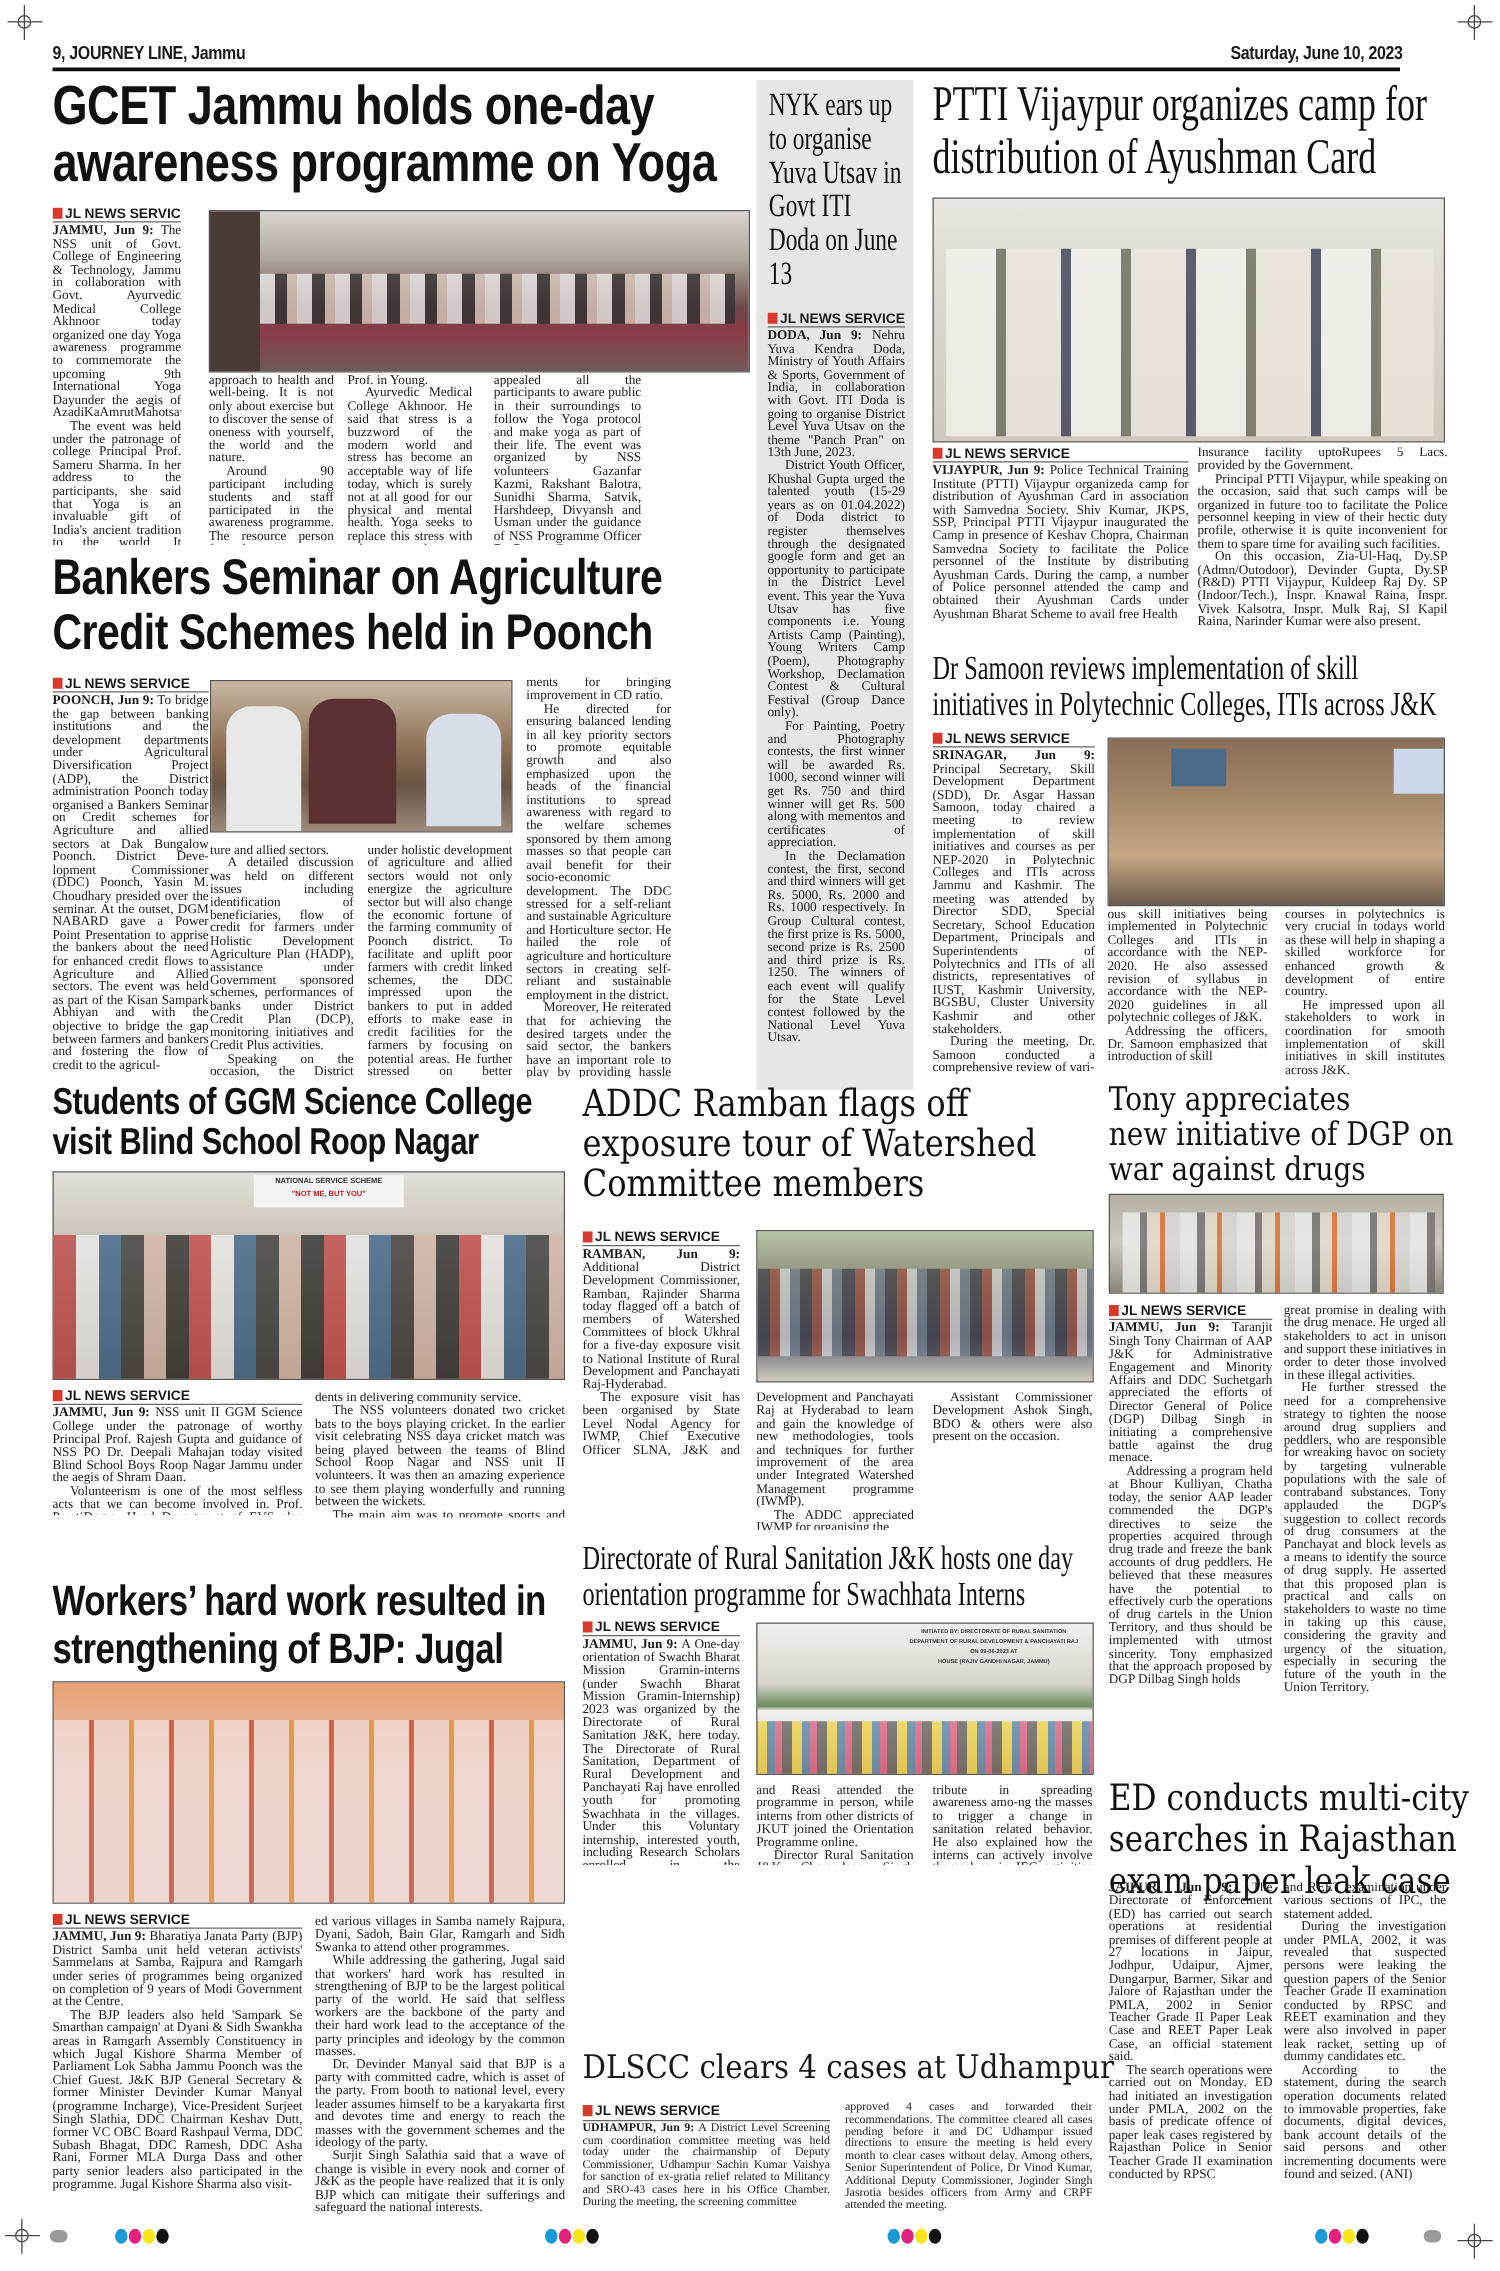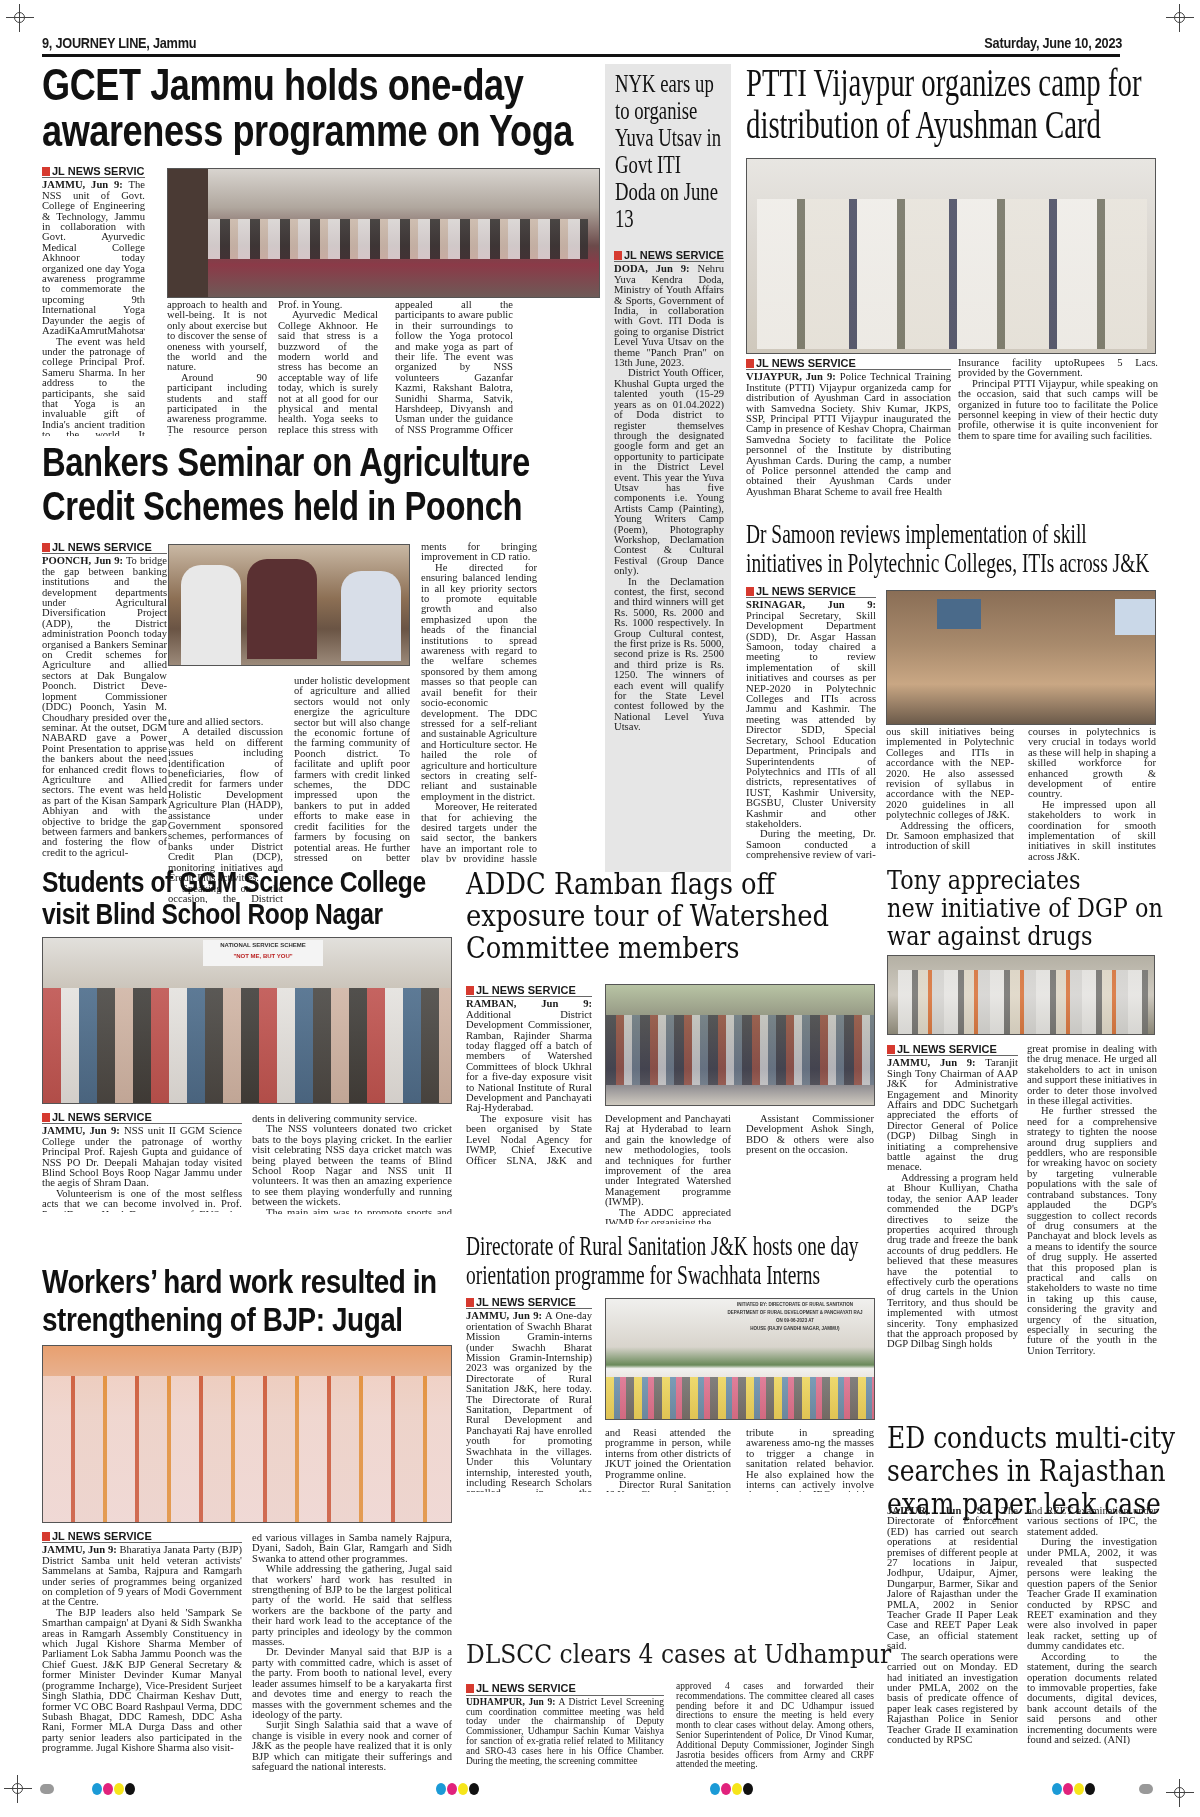--- a/index.html
+++ b/index.html
@@ -102,39 +102,41 @@
     </div>
 </section>
 
 <section>
   <div class="sidebar-box" style="left:605px;top:64px;width:126px;height:808px;"></div>
   <div class="abs hl-cond" style="left:615px;top:70px;width:150px;font-size:26px;line-height:27px;white-space:normal;">NYK ears up to organise Yuva Utsav in Govt ITI Doda on June 13</div>
   <div class="col" style="left:614px;top:250px;width:110px;height:612px;">
     <div class="byline"><span class="sq"></span><span>JL NEWS SERVICE</span></div>
     <p class="first"><span class="dateline">DODA, Jun 9:</span> <span>Nehru Yuva Kendra Doda, Ministry of Youth Affairs &amp; Sports, Government of India, in collaboration with Govt. ITI Doda is going to organise District Level Yuva Utsav on the theme "Panch Pran" on 13th June, 2023.</span></p>
     <p>District Youth Officer, Khushal Gupta urged the talented youth (15-29 years as on 01.04.2022) of Doda district to register themselves through the designated google form and get an opportunity to participate in the District Level event. This year the Yuva Utsav has five components i.e. Young Artists Camp (Painting), Young Writers Camp (Poem), Photography Workshop, Declamation Contest &amp; Cultural Festival (Group Dance only).</p>
+    <p>For Painting, Poetry and Photography contests, the first winner will be awarded Rs. 1000, second winner will get Rs. 750 and third winner will get Rs. 500 along with mementos and certificates of appreciation.</p>
     <p>In the Declamation contest, the first, second and third winners will get Rs. 5000, Rs. 2000 and Rs. 1000 respectively. In Group Cultural contest, the first prize is Rs. 5000, second prize is Rs. 2500 and third prize is Rs. 1250. The winners of each event will qualify for the State Level contest followed by the National Level Yuva Utsav.</p>
   </div>
 </section>
 
 <section>
   <div class="abs hl-cond" style="left:746px;top:62px;font-size:40px;line-height:42px;">
     <div>PTTI Vijaypur organizes camp for</div>
     <div>distribution of Ayushman Card</div>
   </div>
   <div class="photo" style="left:746px;top:158px;width:410px;height:196px;background:linear-gradient(180deg,#e8e6e2 0%,#dcd8d2 40%,#cfc8bc 100%);">
     <div style="position:absolute;left:10px;top:40px;width:390px;height:150px;background:repeating-linear-gradient(90deg,#f4f2ee 0 40px,#6a6a5a 40px 48px,#ebe7df 48px 92px,#3a3e58 92px 100px);opacity:.8;"></div>
   </div>
   <div class="col" style="left:746px;top:358px;width:205px;height:165px;">
     <div class="byline"><span class="sq"></span><span>JL NEWS SERVICE</span></div>
     <p class="first"><span class="dateline">VIJAYPUR, Jun 9:</span> <span>Police Technical Training Institute (PTTI) Vijaypur organizeda camp for distribution of Ayushman Card in association with Samvedna Society. Shiv Kumar, JKPS, SSP, Principal PTTI Vijaypur inaugurated the Camp in presence of Keshav Chopra, Chairman Samvedna Society to facilitate the Police personnel of the Institute by distributing Ayushman Cards. During the camp, a number of Police personnel attended the camp and obtained their Ayushman Cards under Ayushman Bharat Scheme to avail free Health</span></p>
   </div>
   <div class="col" style="left:958px;top:358px;width:200px;height:165px;">
     <p class="first">Insurance facility uptoRupees 5 Lacs. provided by the Government.</p>
     <p>Principal PTTI Vijaypur, while speaking on the occasion, said that such camps will be organized in future too to facilitate the Police personnel keeping in view of their hectic duty profile, otherwise it is quite inconvenient for them to spare time for availing such facilities.</p>
+    <p>On this occasion, Zia-Ul-Haq, Dy.SP (Admn/Outodoor), Devinder Gupta, Dy.SP (R&amp;D) PTTI Vijaypur, Kuldeep Raj Dy. SP (Indoor/Tech.), Inspr. Knawal Raina, Inspr. Vivek Kalsotra, Inspr. Mulk Raj, SI Kapil Raina, Narinder Kumar were also present.</p>
   </div>
 </section>
 
 <section>
   <div class="abs hl-cond" style="left:746px;top:520px;font-size:27px;line-height:29px;">
     <div>Dr Samoon reviews implementation of skill</div>
     <div>initiatives in Polytechnic Colleges, ITIs across J&amp;K</div>
   </div>
   <div class="col" style="left:746px;top:586px;width:130px;height:286px;">
     <div class="byline"><span class="sq"></span><span>JL NEWS SERVICE</span></div>
@@ -162,21 +164,21 @@
   </div>
   <div class="col" style="left:42px;top:542px;width:125px;height:320px;">
     <div class="byline"><span class="sq"></span><span>JL NEWS SERVICE</span></div>
     <p class="first"><span class="dateline">POONCH, Jun 9:</span> <span>To bridge the gap between banking institutions and the development departments under Agricultural Diversification Project (ADP), the District administration Poonch today organised a Bankers Seminar on Credit schemes for Agriculture and allied sectors at Dak Bungalow Poonch. District Deve-lopment Commissioner (DDC) Poonch, Yasin M. Choudhary presided over the seminar. At the outset, DGM NABARD gave a Power Point Presentation to apprise the bankers about the need for enhanced credit flows to Agriculture and Allied sectors. The event was held as part of the Kisan Sampark Abhiyan and with the objective to bridge the gap between farmers and bankers and fostering the flow of credit to the agricul-</span></p>
   </div>
   <div class="photo" style="left:168px;top:544px;width:242px;height:122px;background:linear-gradient(180deg,#c9b8a4 0%,#8c6f54 45%,#6a5444 70%,#9c8a7a 100%);">
     <div style="position:absolute;left:12px;top:20px;width:60px;height:100px;background:#e8e8e8;border-radius:20px 20px 0 0;"></div>
     <div style="position:absolute;left:78px;top:14px;width:70px;height:100px;background:#5a3032;border-radius:20px 20px 0 0;"></div>
     <div style="position:absolute;left:172px;top:26px;width:60px;height:90px;background:#d8dee8;border-radius:20px 20px 0 0;"></div>
   </div>
-  <div class="col" style="left:168px;top:676px;width:115px;height:186px;margin-top:41px;">
+  <div class="col" style="left:168px;top:676px;width:115px;height:186px;">
       <p class="first">ture and allied sectors.</p>
       <p>A detailed discussion was held on different issues including identification of beneficiaries, flow of credit for farmers under Holistic Development Agriculture Plan (HADP), assistance under Government sponsored schemes, performances of banks under District Credit Plan (DCP), monitoring initiatives and Credit Plus activities.</p>
       <p>Speaking on the occasion, the District Development Commissioner said that projects identified</p>
     </div>
   <div class="col" style="left:294px;top:676px;width:116px;height:186px;">
       <p class="first">under holistic development of agriculture and allied sectors would not only energize the agriculture sector but will also change the economic fortune of the farming community of Poonch district. To facilitate and uplift poor farmers with credit linked schemes, the DDC impressed upon the bankers to put in added efforts to make ease in credit facilities for the farmers by focusing on potential areas. He further stressed on better coordination between banks and government depart-</p>
     </div>
   <div class="col" style="left:421px;top:542px;width:116px;height:320px;">
       <p class="first">ments for bringing improvement in CD ratio.</p>
       <p>He directed for ensuring balanced lending in all key priority sectors to promote equitable growth and also emphasized upon the heads of the financial institutions to spread awareness with regard to the welfare schemes sponsored by them among masses so that people can avail benefit for their socio-economic development. The DDC stressed for a self-reliant and sustainable Agriculture and Horticulture sector. He hailed the role of agriculture and horticulture sectors in creating self-reliant and sustainable employment in the district.</p>

